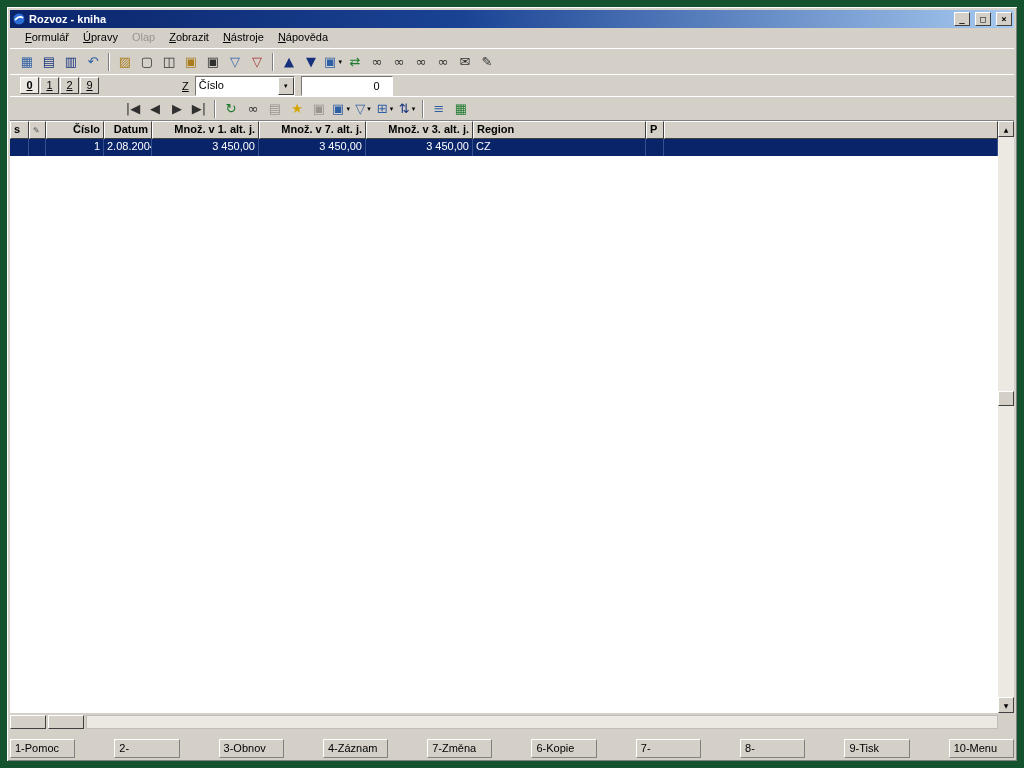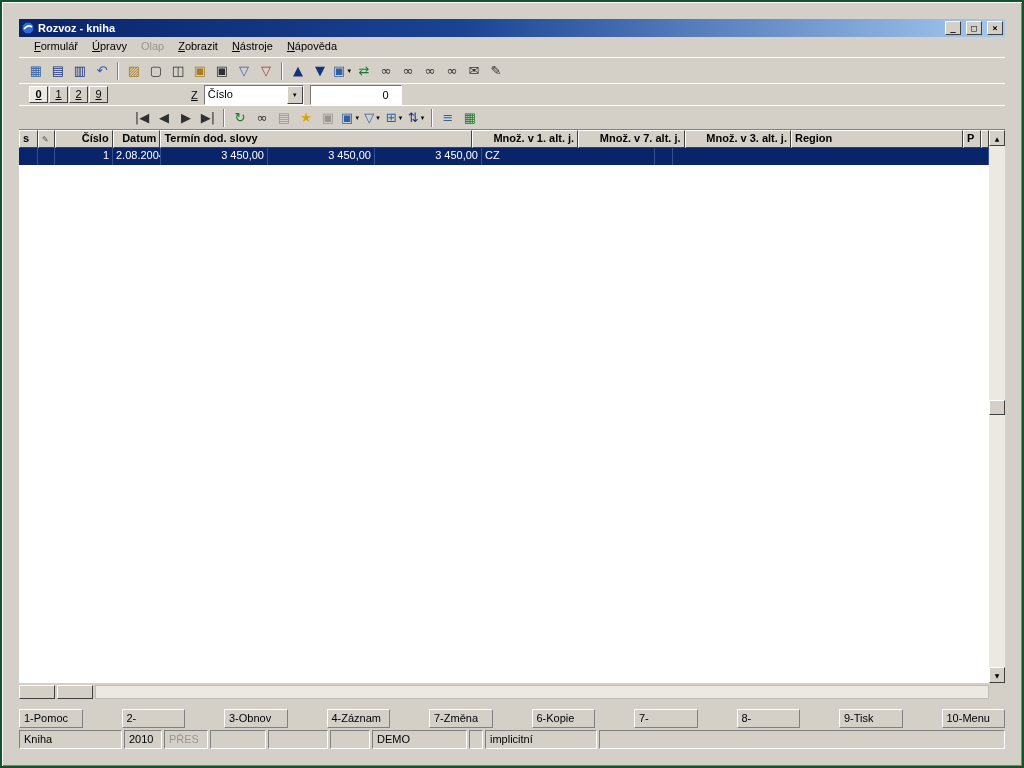--- a/index.html
+++ b/index.html
@@ -6,23 +6,23 @@
   html,body { margin:0; padding:0; }
   body {
     width:1024px; height:768px; overflow:hidden;
     background:#808080;
     font-family:"Liberation Sans", sans-serif;
     font-size:11px; color:#000;
   }
   .window {
     width:1024px; height:768px;
     background:#d4d0c8;
-    border:2px solid #14532d;
+    border:7px solid #14532d;
     box-shadow: inset 1px 1px 0 #ffffff, inset -1px -1px 0 #808080;
-    padding:17px;
+    padding:3px;
     display:flex; flex-direction:column;
   }
   
   .titlebar {
     flex:0 0 18px; height:18px;
     background:linear-gradient(90deg,#0a246a 0%,#1a4394 45%,#a6caf0 100%);
     display:flex; align-items:center; padding:0 2px; gap:3px;
   }
   .titlebar .title { color:#fff; font-weight:bold; flex:1; white-space:nowrap; }
   .app-icon { width:14px; height:14px; display:inline-block; }
@@ -291,21 +291,20 @@
       </button>
   </div>
 
   <div class="gridwrap">
     <div class="grid">
       <div class="hdr">
         <div class="hcell w-s">s</div>
         <div class="hcell w-flag"><span class="flag-glyph">✎</span></div>
         <div class="hcell w-cislo num">Číslo</div>
         <div class="hcell w-datum num">Datum</div>
-        <div class="hcell w-termin">Termín dod. slovy</div>
         <div class="hcell w-m num">Množ. v 1. alt. j.</div>
         <div class="hcell w-m num">Množ. v 7. alt. j.</div>
         <div class="hcell w-m num">Množ. v 3. alt. j.</div>
         <div class="hcell w-region">Region</div>
         <div class="hcell w-p">P</div>
         <div class="hcell w-fill"></div>
       </div>
       <div class="row">
         <div class="cell w-s"></div>
         <div class="cell w-flag"></div>
@@ -346,26 +345,14 @@
     <div class="fnkey">3-Obnov</div>
     <div class="fnkey">4-Záznam</div>
     <div class="fnkey">7-Změna</div>
     <div class="fnkey">6-Kopie</div>
     <div class="fnkey">7-</div>
     <div class="fnkey">8-</div>
     <div class="fnkey">9-Tisk</div>
     <div class="fnkey">10-Menu</div>
   </div>
 
-  <div class="statusbar">
-    <div class="scell sc1">Kniha</div>
-    <div class="scell sc2">2010</div>
-    <div class="scell sc3 disabled">PŘES</div>
-    <div class="scell sc4"></div>
-    <div class="scell sc5"></div>
-    <div class="scell sc6"></div>
-    <div class="scell sc7">DEMO</div>
-    <div class="scell sc8"></div>
-    <div class="scell sc9">implicitní</div>
-    <div class="scell sc10"></div>
-  </div>
 
 </div>
 
 </body></html>

